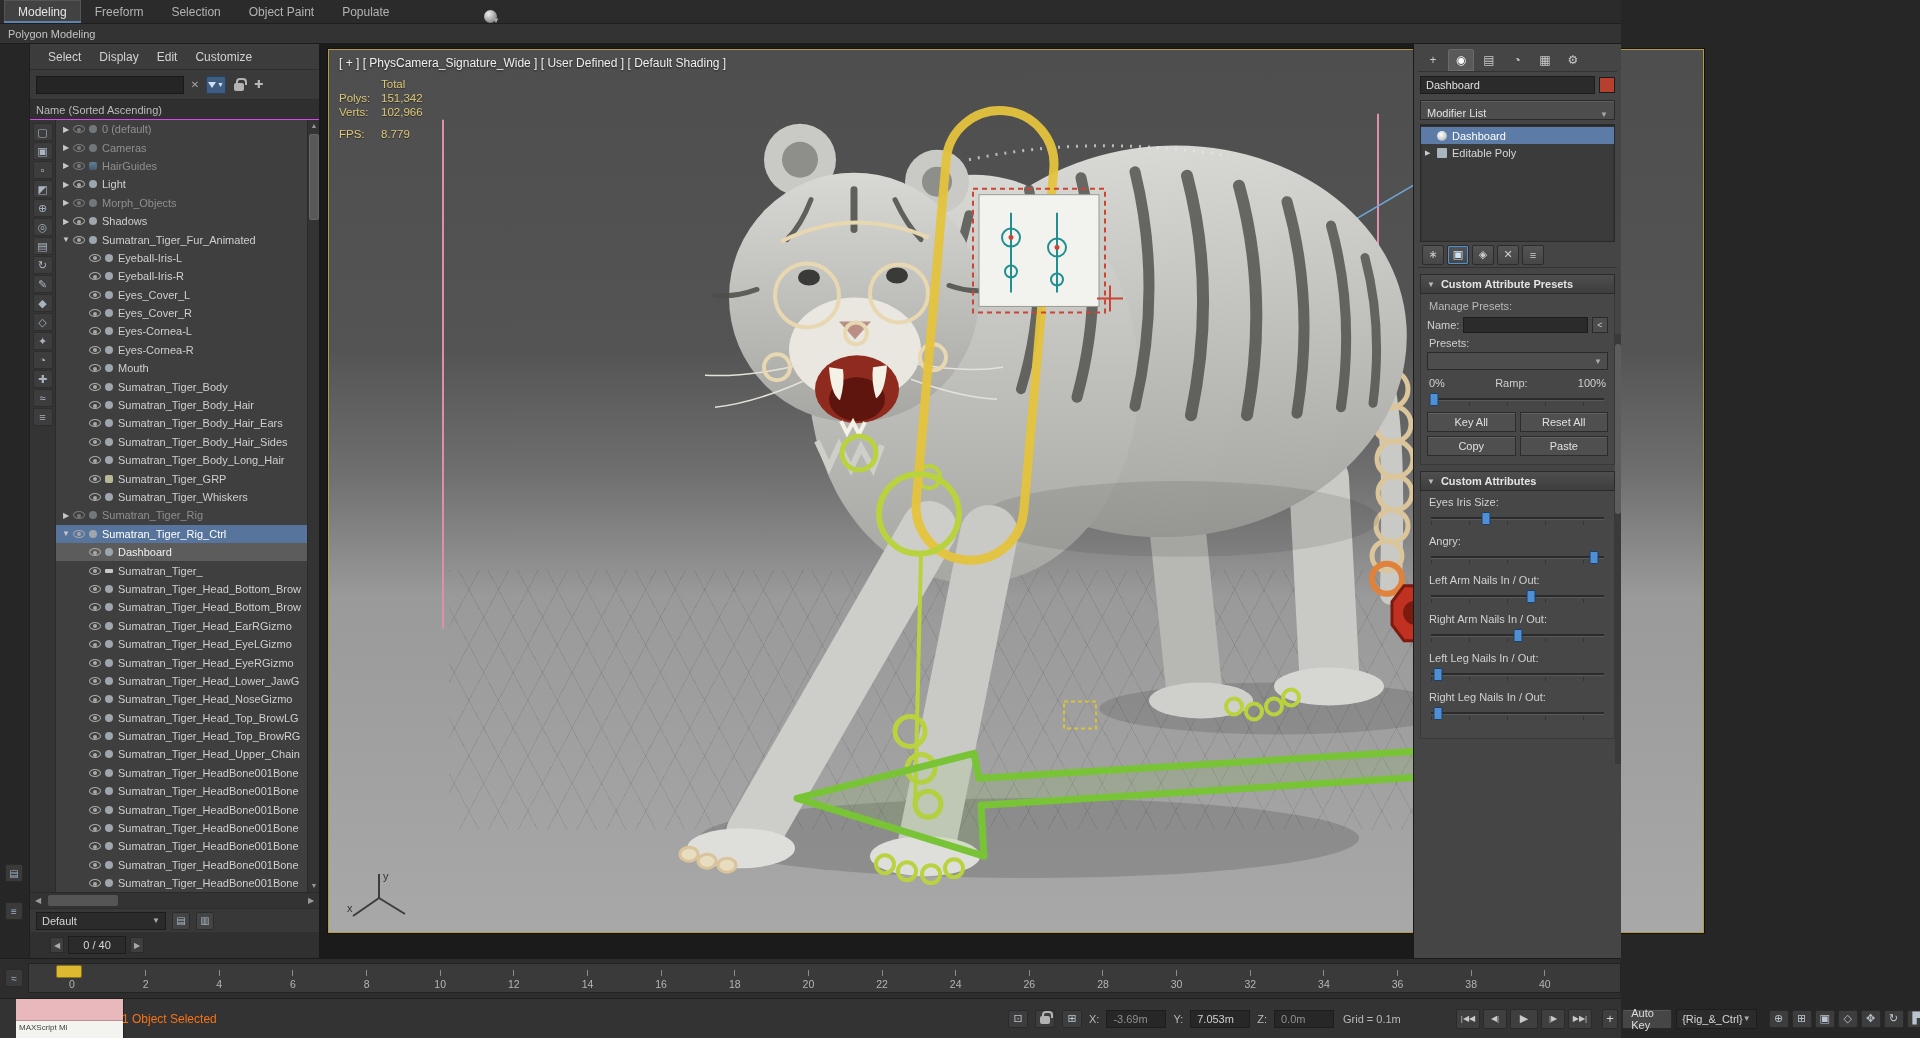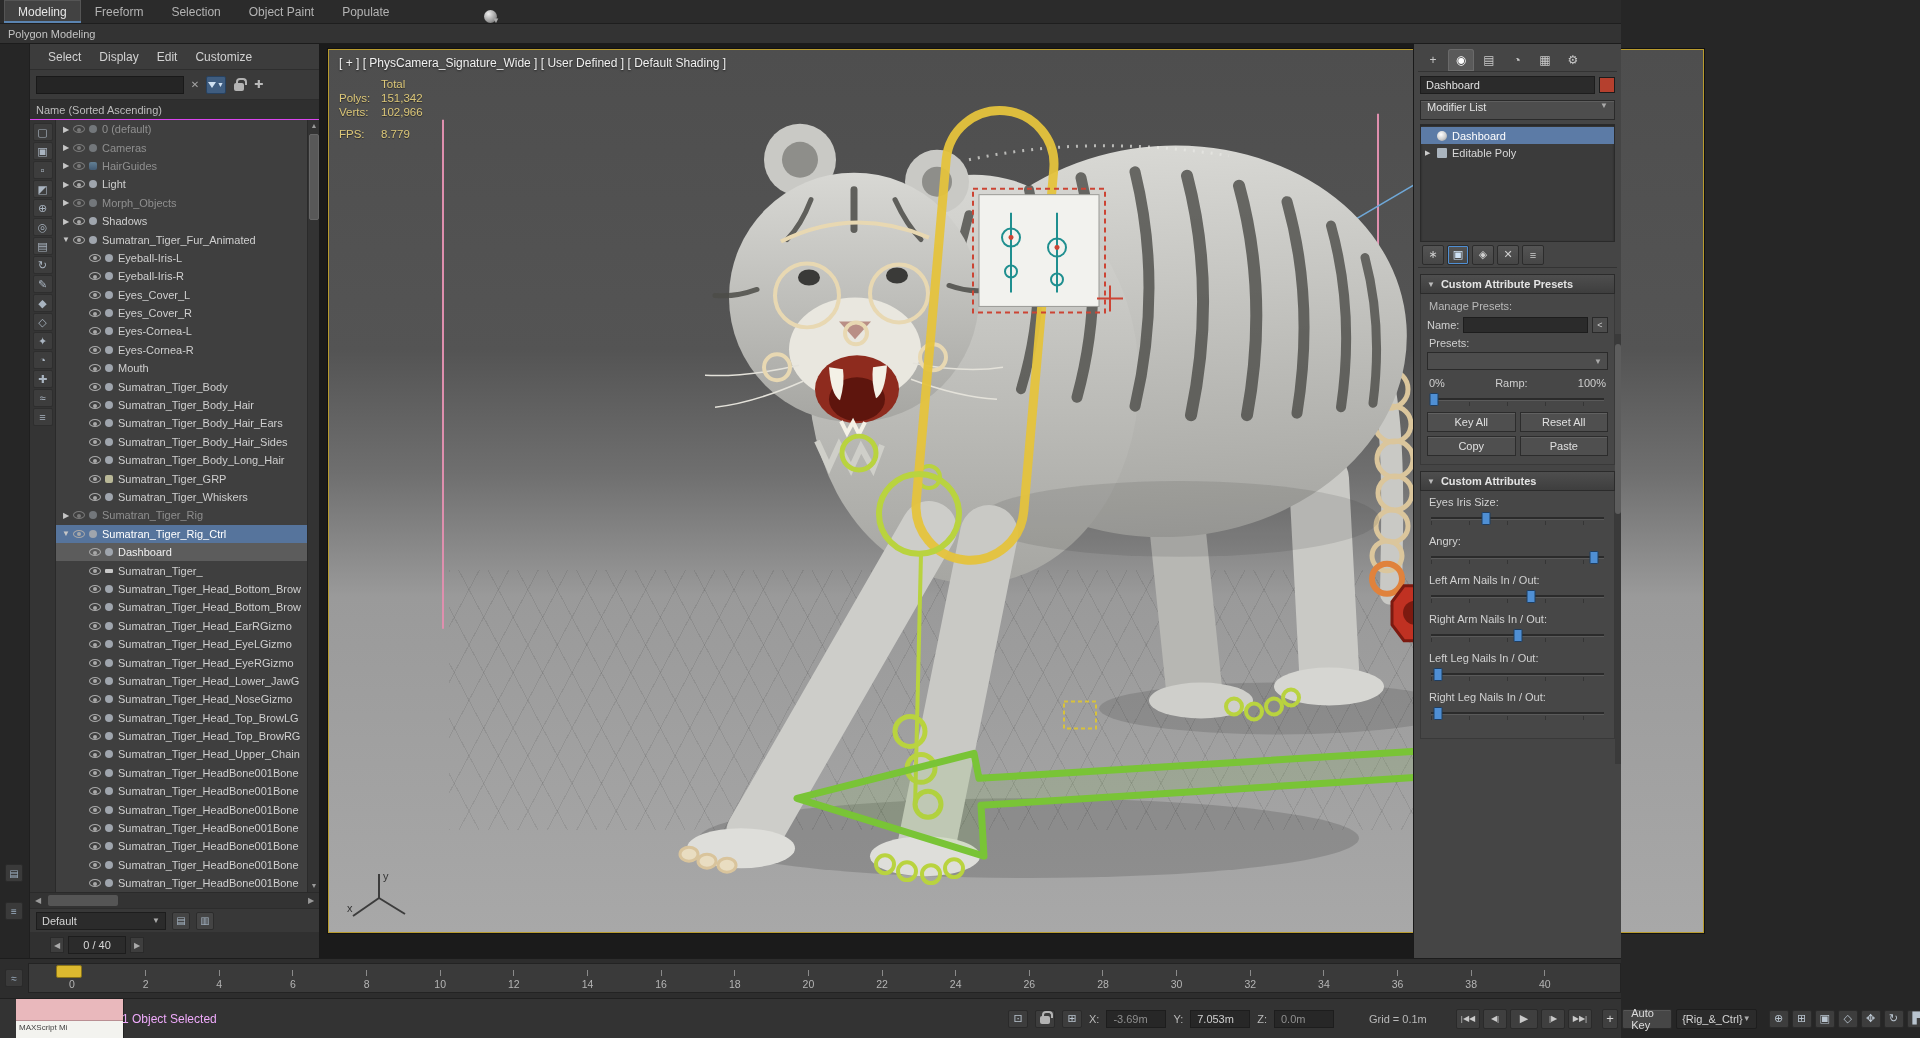--- a/index.html
+++ b/index.html
@@ -77,21 +77,21 @@
 .vp-axis{position:absolute;left:14px;bottom:8px;}
 
 
 #cmdpanel{width:208px;flex:none;background:#454545;border-left:1px solid #1a1a1a;position:relative;padding:2px 4px 0 4px;font-size:11px;}
 .cp-tabs{height:26px;display:flex;align-items:flex-end;gap:2px;padding:0 2px;border-bottom:1px solid #333;}
 .cp-tab{width:26px;height:22px;display:flex;align-items:center;justify-content:center;color:#c9c9c9;font-size:12px;border-radius:3px 3px 0 0;}
 .cp-tab.active{background:#5a5a5a;box-shadow:inset 0 0 0 1px #6a6a6a;color:#fff;}
 .cp-name-row{height:26px;display:flex;align-items:center;gap:4px;padding:2px 2px;}
 .cp-name{flex:1;height:18px;background:#2b2b2b;border:1px solid #1d1d1d;color:#e0e0e0;font-size:11px;padding:0 5px;}
 .swatch{width:16px;height:16px;background:#b5402e;border:1px solid #1c1c1c;flex:none;}
-.cp-dropdown{height:20px;margin:2px 2px 4px 2px;background:#4d4d4d;border:1px solid #2a2a2a;box-shadow:inset 0 1px 0 #5e5e5e;display:flex;align-items:flex-start;justify-content:space-between;padding:0 6px;color:#e2e2e2;}
+.cp-dropdown{height:20px;margin:2px 2px 4px 2px;background:#4d4d4d;border:1px solid #2a2a2a;box-shadow:inset 0 1px 0 #5e5e5e;display:flex;align-items:flex-end;justify-content:space-between;padding:0 6px;color:#e2e2e2;}
 .dd-arrow{font-size:8px;color:#aaa;}
 .cp-stack{height:118px;margin:0 2px;background:#3b3b3b;border:1px solid #2a2a2a;box-shadow:inset 0 1px 2px rgba(0,0,0,.4);padding-top:2px;overflow:hidden;}
 .stack-row{height:17px;display:flex;align-items:center;padding-left:4px;color:#d8d8d8;}
 .stack-row.sel{background:#5c7ba6;color:#fff;}
 .s-arrow{width:10px;font-size:7px;color:#ccc;}
 .stack-ico{width:10px;height:10px;margin:0 5px 0 2px;flex:none;background:#b5bdc6;border-radius:1px;}
 .stack-ico.bulb{background:radial-gradient(circle at 40% 35%,#fff,#cfcfcf 55%,#8a8a8a);border-radius:50%;}
 .stack-ico.poly{background:#aab4be;}
 .stack-tools{height:26px;display:flex;align-items:center;gap:3px;padding:0 4px;border-bottom:1px solid #333;}
 .stool{width:22px;height:20px;background:linear-gradient(#545454,#464646);border:1px solid #2c2c2c;color:#cfcfcf;font-size:11px;display:flex;align-items:center;justify-content:center;border-radius:2px;}
@@ -126,21 +126,21 @@
 .tick{width:18px;display:flex;flex-direction:column;align-items:center;justify-content:flex-end;padding-bottom:2px;}
 .tick-line{width:1px;height:6px;background:#8a8a8a;margin-bottom:2px;}
 .tick-num{font-size:10.5px;color:#b5b5b5;}
 .time-marker{position:absolute;left:56px;top:6px;width:26px;height:13px;background:#dcb92f;border:1px solid #8a741a;border-radius:2px;}
 
 
 #statusbar{height:40px;background:#333;border-top:1px solid #202020;position:relative;font-size:11px;}
 .sb-maxscript{position:absolute;left:16px;top:0;bottom:0;width:108px;border-right:1px solid #222;}
 .ms-pink{height:22px;background:#e9b8bc;border-bottom:1px solid #b98f93;}
 .ms-white{height:17px;background:#f3f3ef;color:#444;font-size:8px;padding:2px 0 0 3px;overflow:hidden;white-space:nowrap;}
-.sb-selection{position:absolute;left:122px;top:0;bottom:0;display:flex;align-items:center;color:#f0abfc;font-size:12px;}
+.sb-selection{position:absolute;left:122px;top:0;bottom:0;display:flex;align-items:center;color:#f97316;font-size:12px;}
 .sb-center{position:absolute;left:1008px;top:0;bottom:0;display:flex;align-items:center;gap:7px;}
 .sb-ico{width:20px;height:18px;background:#3d3d3d;border:1px solid #2a2a2a;color:#b9c4cf;font-size:11px;display:flex;align-items:center;justify-content:center;border-radius:2px;}
 .sb-lab{color:#b9b9b9;}
 .sb-field{background:#272727;border:1px solid #1d1d1d;height:18px;min-width:60px;padding:0 6px;display:flex;align-items:center;color:#cfcfcf;}
 .sb-field.dimv{color:#8f8f8f;}
 .sb-right{position:absolute;left:1456px;top:0;bottom:0;display:flex;align-items:center;gap:4px;}
 .pb-btn{height:20px;min-width:24px;background:#3f3f3f;border:1px solid #2a2a2a;color:#c9c9c9;font-size:8px;display:flex;align-items:center;justify-content:center;padding:0 3px;border-radius:2px;}
 .pb-btn.play{min-width:28px;font-size:11px;}
 .key-btn{width:22px;height:20px;background:#3f3f3f;border:1px solid #2a2a2a;color:#d5d5d5;font-size:13px;display:flex;align-items:center;justify-content:center;border-radius:2px;margin-left:6px;}
 .autokey{height:20px;padding:0 8px;background:#464646;border:1px solid #2a2a2a;box-shadow:inset 0 1px 0 #575757;color:#ddd;display:flex;align-items:center;border-radius:2px;}
@@ -1073,21 +1073,21 @@
         </div>
       <div class="sb-ico">
           <span>⊞</span>
         </div>
       <span class="sb-lab">X:</span>
       <div class="sb-field dimv">-3.69m</div>
       <span class="sb-lab">Y:</span>
       <div class="sb-field">7.053m</div>
       <span class="sb-lab">Z:</span>
       <div class="sb-field dimv">0.0m</div>
-      <span class="sb-lab" style="margin-left:28px">Grid = 0.1m</span>
+      <span class="sb-lab" style="margin-left:2px">Grid = 0.1m</span>
     </div>
 
     <div class="sb-right">
       <span style="display:flex;gap:3px;">
 
       <div class="pb-btn">
             <span>|◀◀</span>
           </div>
           <div class="pb-btn">
             <span>◀|</span>

